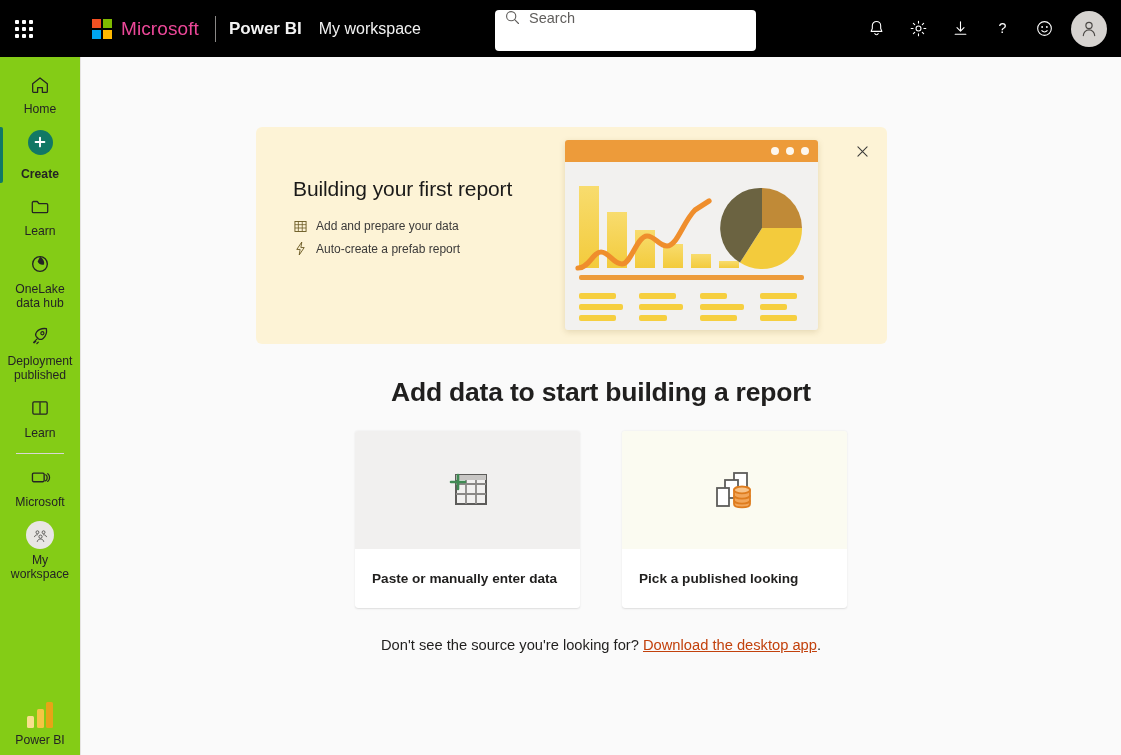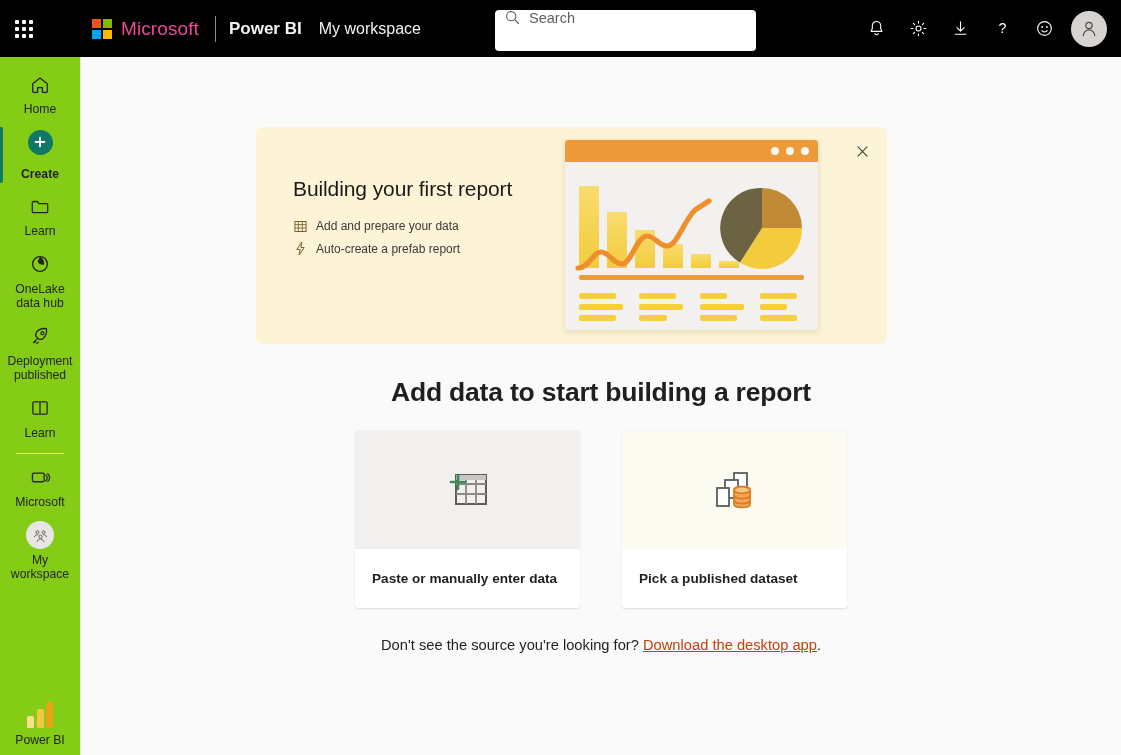--- a/index.html
+++ b/index.html
@@ -463,21 +463,21 @@
               <rect x="25" y="9" width="13" height="16" fill="#ffffff" stroke="#5d5c5a" stroke-width="1.8"></rect>
               <rect x="16" y="16" width="13" height="18" fill="#ffffff" stroke="#5d5c5a" stroke-width="1.8"></rect>
               <rect x="8" y="24" width="12" height="18" fill="#ffffff" stroke="#5d5c5a" stroke-width="1.8"></rect>
               <g>
                 <path d="M25 26c0-2 3.4-3.4 8-3.4s8 1.4 8 3.4v14c0 2-3.4 3.4-8 3.4s-8-1.4-8-3.4V26Z" fill="#f2a65a" stroke="#de7c1e" stroke-width="1.8"></path>
                 <ellipse cx="33" cy="26" rx="8" ry="3.4" fill="#f7c389" stroke="#de7c1e" stroke-width="1.8"></ellipse>
                 <path d="M25 31.2c0 1.9 3.4 3.4 8 3.4s8-1.5 8-3.4M25 36.2c0 1.9 3.4 3.4 8 3.4s8-1.5 8-3.4" stroke="#de7c1e" stroke-width="1.7"></path>
               </g>
             </svg>
           </div>
-          <div class="card-lb">Pick a published dataset</div>
+          <div class="card-lb">Pick a published looking</div>
         </div>
       </div>
 
       <div class="foot">
         <span>Don't see the source you're looking for?</span>
         <a>Download the desktop app</a><span>.</span>
       </div>
 
     </div>
   </div>

